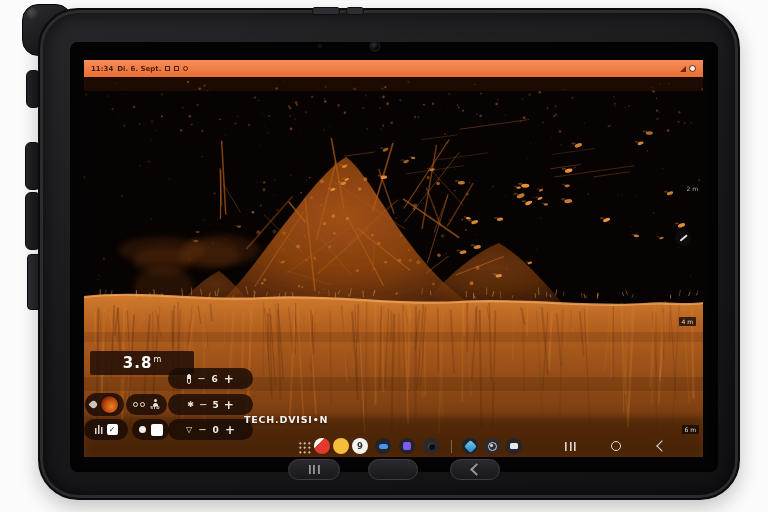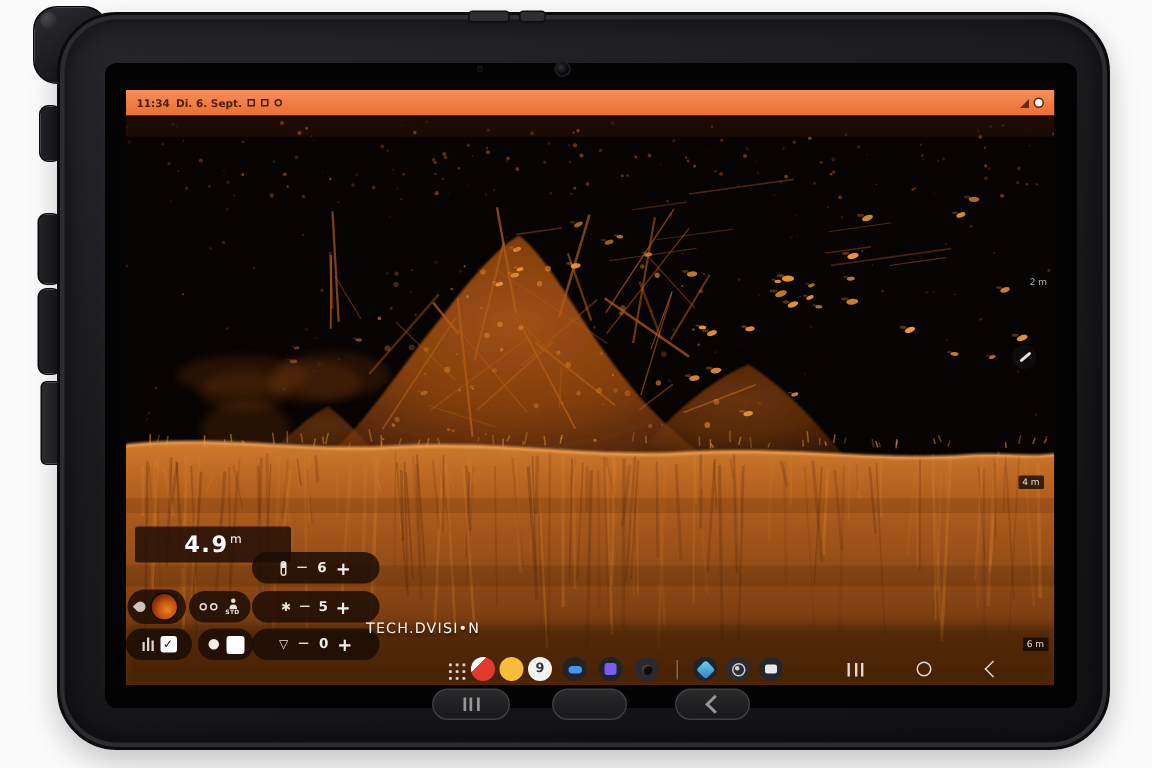--- a/index.html
+++ b/index.html
@@ -80,21 +80,21 @@
     linear-gradient(#dcd6d0,#dcd6d0) 0 100%/1.5px 6px no-repeat,
     linear-gradient(#dcd6d0,#dcd6d0) 50% 100%/1.5px 9px no-repeat,
     linear-gradient(#dcd6d0,#dcd6d0) 100% 100%/1.5px 7px no-repeat;}
   .checkbox{width:11px;height:11px;background:#fff;border-radius:2px;color:#1a1a1a;display:flex;align-items:center;
     justify-content:center;cursor:pointer;}
   .checkbox i{font-style:normal;font-size:8px;font-weight:bold;line-height:1;}
   .ctl-shapes{left:48px;top:359px;width:37px;gap:5px;}
   .shape-dot{width:7px;height:7px;border-radius:50%;background:#f2ede8;cursor:pointer;}
   .shape-square{width:12px;height:12px;border-radius:2px;background:#fff;cursor:pointer;}
 
-  .brand{position:absolute;left:160px;top:354px;font-size:9.5px;font-weight:normal;color:#f8f5f2;
+  .brand{position:absolute;left:160px;top:354px;font-size:9.5px;font-weight:bold;color:#f8f5f2;
     letter-spacing:.8px;text-shadow:0 1px 2px rgba(0,0,0,.55);}
 
   .dm{position:absolute;font-size:6px;line-height:1;color:#e5ddd5;background:rgba(20,8,4,.78);padding:1.5px 2.5px;border-radius:1px;}
   .dm-2{left:600px;top:124px;background:none;color:#b9b4b0;}
   .dm-4{left:595px;top:257px;}
   .dm-6{left:598px;top:365px;}
 
   .edge-handle{position:absolute;left:591px;top:170px;width:16px;height:16px;border-radius:50%;background:rgba(14,12,12,.92);}
   .edge-handle::after{content:"";position:absolute;left:3.5px;top:7px;width:9px;height:1.6px;background:#e0e0e0;
     border-radius:1px;transform:rotate(-40deg);}
@@ -834,21 +834,21 @@
         <line x1="466.8693780391477" y1="220.18745304946788" x2="466.0433823443018" y2="217.38191318325698" stroke="#d98a35" stroke-width="1" opacity="0.6941874569281935"></line>
         <line x1="264.88648885837756" y1="219.77054172940552" x2="264.60847173142247" y2="216.91999453725293" stroke="#d98a35" stroke-width="1" opacity="0.3981424913741648"></line>
         <line x1="502.75454036612064" y1="221.05031496076845" x2="502.10687073599547" y2="217.90723630879074" stroke="#d98a35" stroke-width="1" opacity="0.33689479976892467"></line>
         <line x1="17.04193434980698" y1="221.66801040107384" x2="15.996484192321077" y2="217.88146572886035" stroke="#d98a35" stroke-width="1" opacity="0.467028112988919"></line>
         <line x1="254.09960765810683" y1="217.19033267744817" x2="255.84382307948545" y2="213.23288395628333" stroke="#d98a35" stroke-width="1" opacity="0.5277184406295419"></line>
         <line x1="513.4853796612006" y1="220.13171756919473" x2="514.179142644396" y2="216.77743569994345" stroke="#d98a35" stroke-width="1" opacity="0.6817652170546352"></line>
         <path d="M0,220 C60,213 120,225 180,221 C250,217 310,229 375,225 C440,221 505,231 560,227 C585,225 602,229 619,226" fill="none" stroke="#f2a558" stroke-width="2.2" opacity="0.85" filter="url(#f1)"></path>
       </svg>
 
     <div class="depth-box">
-      <span class="depth-val">4.9</span>
+      <span class="depth-val">3.8</span>
       <span class="depth-unit">m</span>
     </div>
 
     <span class="dm dm-2">2 m</span>
     <span class="dm dm-4">4 m</span>
     <span class="dm dm-6">6 m</span>
 
     <div class="edge-handle"></div>
 
     <div class="pill ctl-range">

